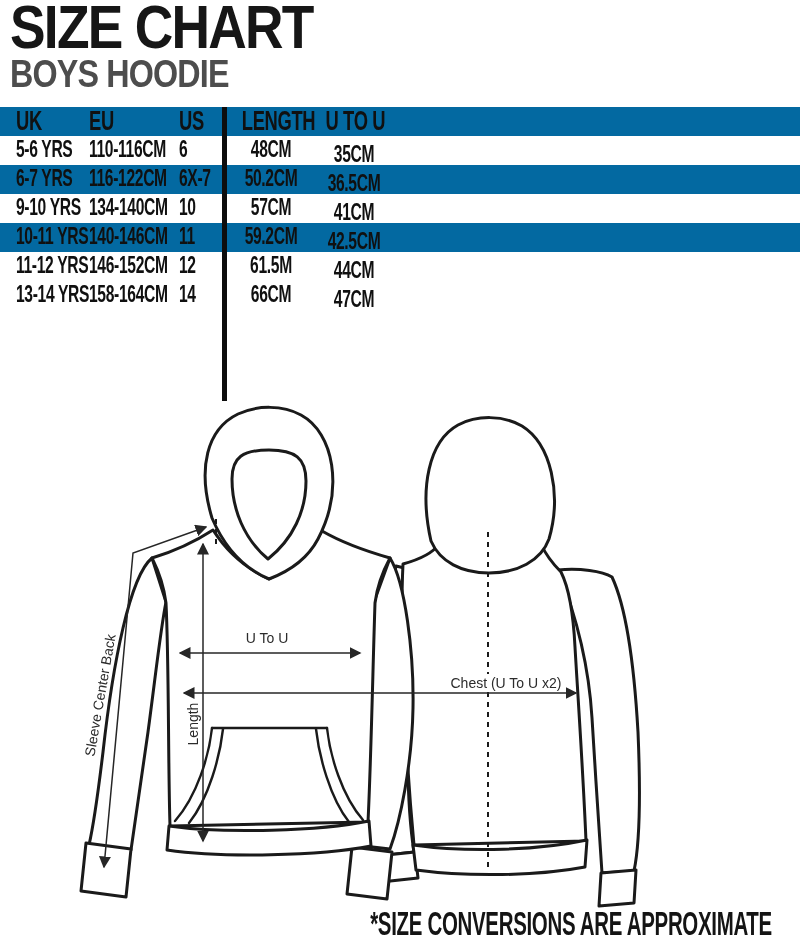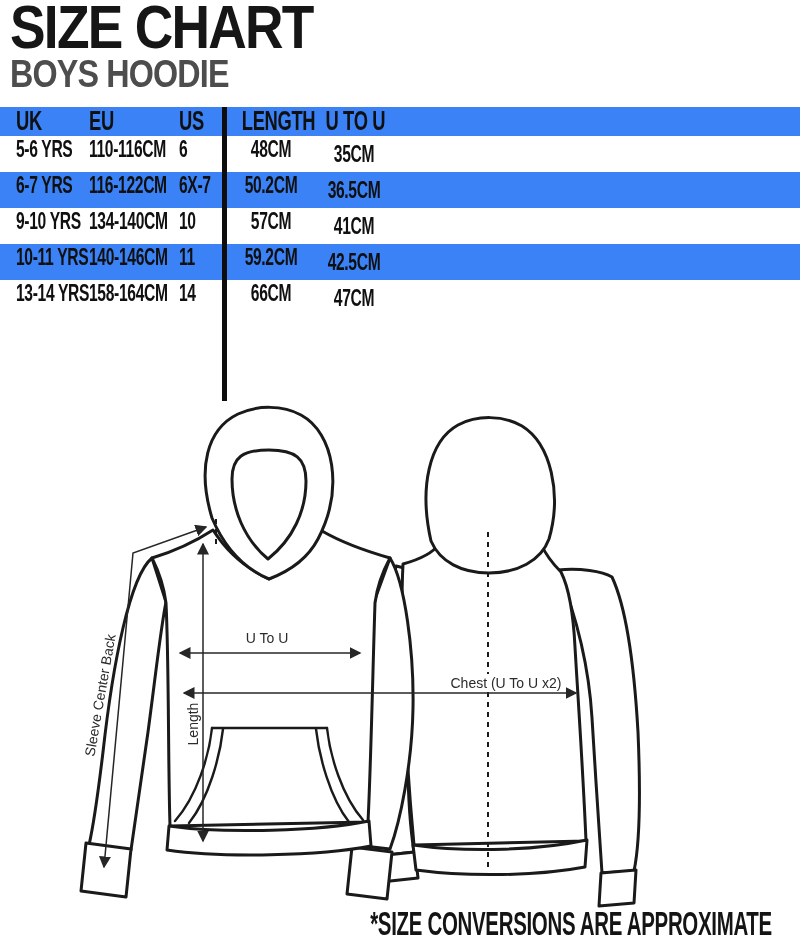--- a/index.html
+++ b/index.html
@@ -7,22 +7,22 @@
        font-family:"Liberation Sans",sans-serif;}
 
   .title{position:absolute;top:-4px;left:10px;font-size:62px;line-height:62px;
          font-weight:bold;letter-spacing:-2px;color:#161616;
          transform:scaleX(.86);transform-origin:0 0;white-space:nowrap;}
   .subtitle{position:absolute;top:54px;left:10px;font-size:38px;line-height:40px;
          font-weight:bold;letter-spacing:-1px;color:#4d4d4d;
          transform:scaleX(.85);transform-origin:0 0;white-space:nowrap;}
 
   .size-table{position:absolute;top:107px;left:0;width:800px;height:294px;}
-  .row{position:relative;width:800px;height:36px;}
-  .row.gray{background:#3b82f6;}
+  .row{position:relative;width:800px;height:29px;}
+  .row.gray{background:#0369a1;}
   .row.head{height:29px;}
   .cell{position:absolute;top:0;font-weight:bold;color:#101010;white-space:nowrap;
         font-size:23px;line-height:26.5px;letter-spacing:-0.5px;}
   .head .cell{font-size:27px;line-height:29px;}
   .c0{left:16px;transform:scaleX(.68);transform-origin:0 50%;}
   .c1{left:89px;transform:scaleX(.68);transform-origin:0 50%;}
   .c2{left:179px;transform:scaleX(.68);transform-origin:0 50%;}
   .c3{left:228px;width:86px;text-align:center;transform:scaleX(.68);}
   .c4{left:312px;width:84px;text-align:center;transform:scaleX(.68);top:5px;}
   .head .c4{top:0;}
@@ -73,20 +73,27 @@
     <span class="cell c2">10</span>
     <span class="cell c3">57CM</span>
     <span class="cell c4">41CM</span>
   </div>
   <div class="row gray">
     <span class="cell c0">10-11 YRS</span>
     <span class="cell c1">140-146CM</span>
     <span class="cell c2">11</span>
     <span class="cell c3">59.2CM</span>
     <span class="cell c4">42.5CM</span>
+  </div>
+  <div class="row">
+    <span class="cell c0">11-12 YRS</span>
+    <span class="cell c1">146-152CM</span>
+    <span class="cell c2">12</span>
+    <span class="cell c3">61.5M</span>
+    <span class="cell c4">44CM</span>
   </div>
   <div class="row">
     <span class="cell c0">13-14 YRS</span>
     <span class="cell c1">158-164CM</span>
     <span class="cell c2">14</span>
     <span class="cell c3">66CM</span>
     <span class="cell c4">47CM</span>
   </div>
   <div class="divider"></div>
 </div>

